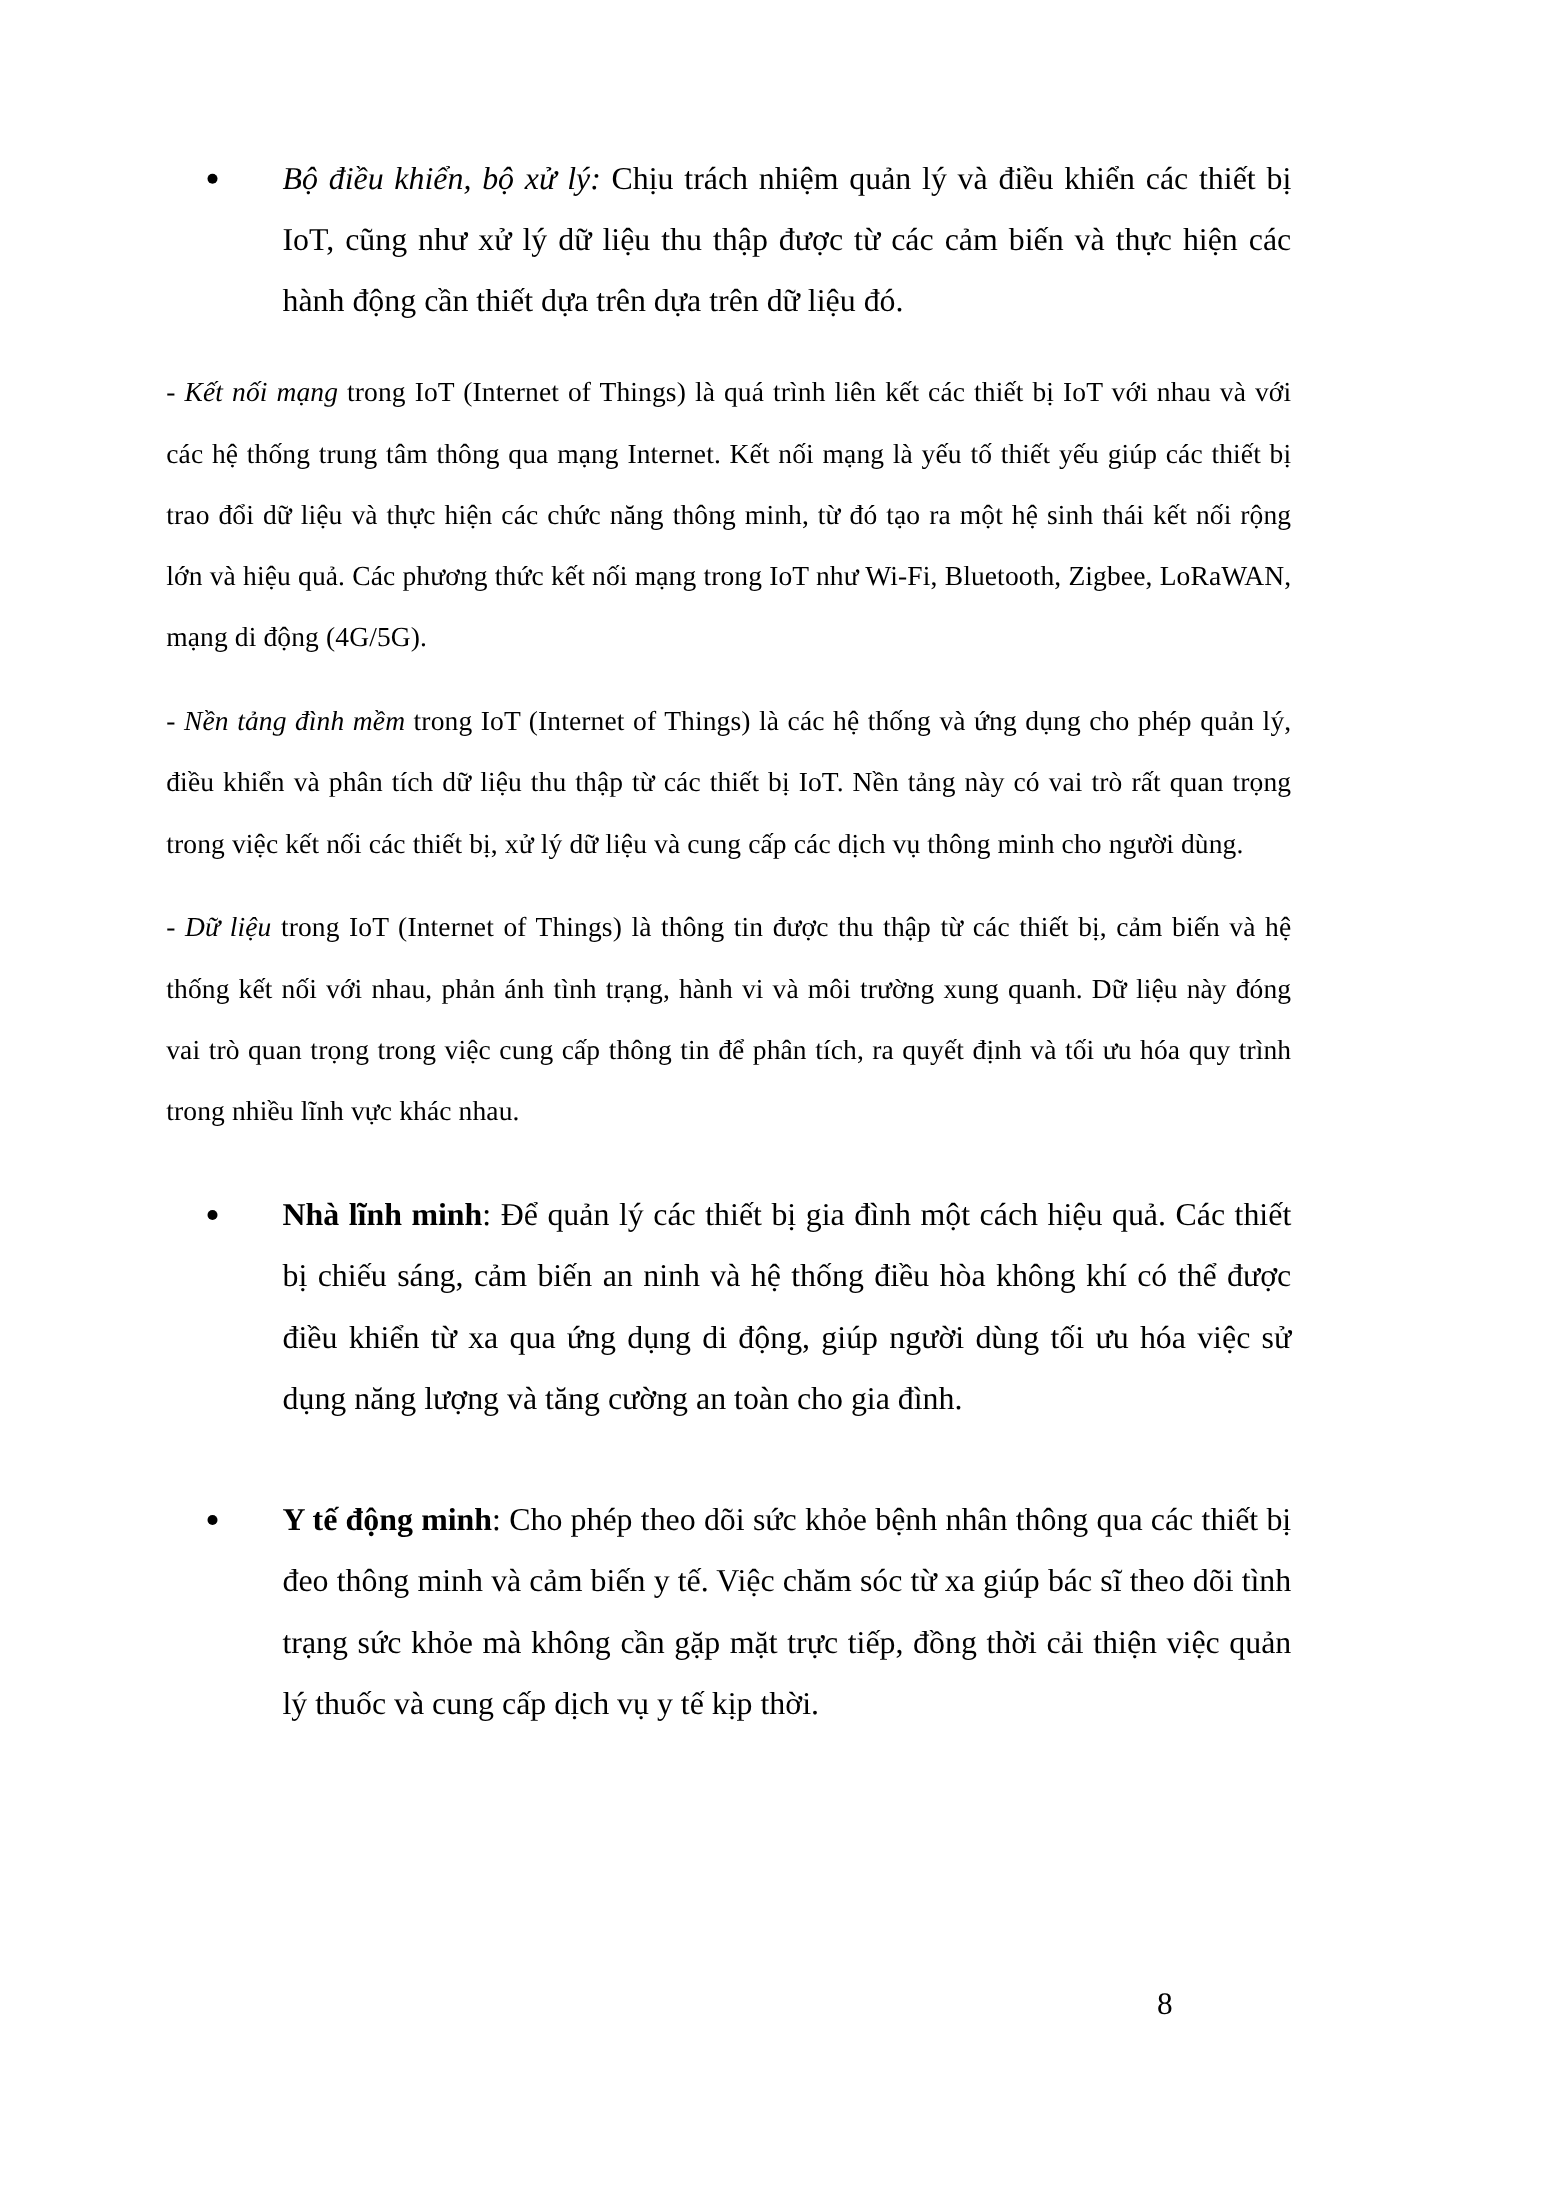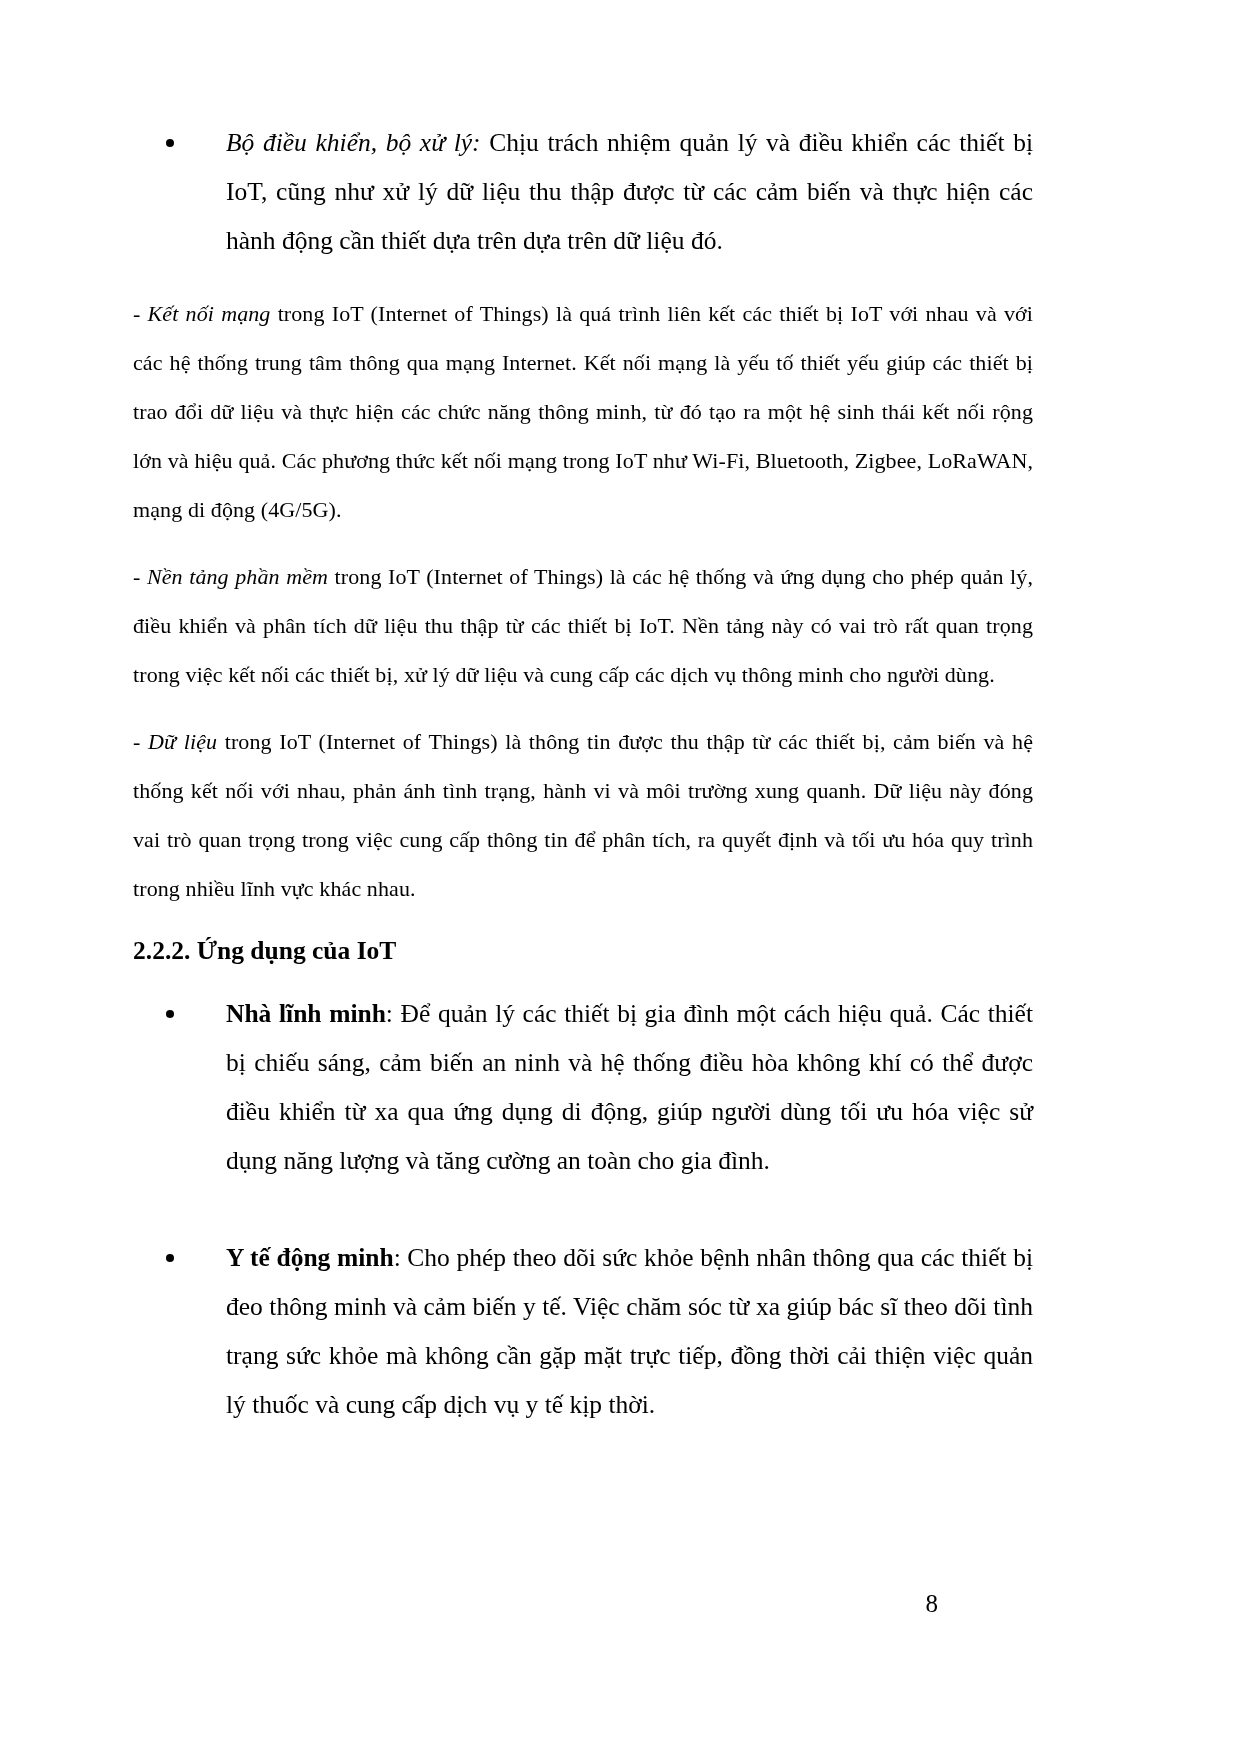--- a/index.html
+++ b/index.html
@@ -93,25 +93,24 @@
     <ul class="bullet-list">
       <li class="bullet-item">
         <span class="dot"></span><span class="term-italic">Bộ điều khiển, bộ xử lý:</span><span> Chịu trách nhiệm quản lý và điều khiển các thiết bị IoT, cũng như xử lý dữ liệu thu thập được từ các cảm biến và thực hiện các hành động cần thiết dựa trên dựa trên dữ liệu đó.</span>
       </li>
     </ul>
 
     <div class="spacer-sm"></div>
 
     <p class="para"><span>- </span><span class="lead-italic">Kết nối mạng</span><span> trong IoT (Internet of Things) là quá trình liên kết các thiết bị IoT với nhau và với các hệ thống trung tâm thông qua mạng Internet. Kết nối mạng là yếu tố thiết yếu giúp các thiết bị trao đổi dữ liệu và thực hiện các chức năng thông minh, từ đó tạo ra một hệ sinh thái kết nối rộng lớn và hiệu quả. Các phương thức kết nối mạng trong IoT như Wi-Fi, Bluetooth, Zigbee, LoRaWAN, mạng di động (4G/5G).</span></p>
 
-    <p class="para"><span>- </span><span class="lead-italic">Nền tảng phần mềm</span><span> trong IoT (Internet of Things) là các hệ thống và ứng dụng cho phép quản lý, điều khiển và phân tích dữ liệu thu thập từ các thiết bị IoT. Nền tảng này có vai trò rất quan trọng trong việc kết nối các thiết bị, xử lý dữ liệu và cung cấp các dịch vụ thông minh cho người dùng.</span></p>
+    <p class="para"><span>- </span><span class="lead-italic">Nền tảng đình mềm</span><span> trong IoT (Internet of Things) là các hệ thống và ứng dụng cho phép quản lý, điều khiển và phân tích dữ liệu thu thập từ các thiết bị IoT. Nền tảng này có vai trò rất quan trọng trong việc kết nối các thiết bị, xử lý dữ liệu và cung cấp các dịch vụ thông minh cho người dùng.</span></p>
 
     <p class="para"><span>- </span><span class="lead-italic">Dữ liệu</span><span> trong IoT (Internet of Things) là thông tin được thu thập từ các thiết bị, cảm biến và hệ thống kết nối với nhau, phản ánh tình trạng, hành vi và môi trường xung quanh. Dữ liệu này đóng vai trò quan trọng trong việc cung cấp thông tin để phân tích, ra quyết định và tối ưu hóa quy trình trong nhiều lĩnh vực khác nhau.</span></p>
 
-    <h2 class="heading">2.2.2. Ứng dụng của IoT</h2>
 
 
     <div class="spacer-sm"></div>
 
     <ul class="bullet-list">
       <li class="bullet-item">
         <span class="dot"></span><span class="term-bold">Nhà lĩnh minh</span><span>: Để quản lý các thiết bị gia đình một cách hiệu quả. Các thiết bị chiếu sáng, cảm biến an ninh và hệ thống điều hòa không khí có thể được điều khiển từ xa qua ứng dụng di động, giúp người dùng tối ưu hóa việc sử dụng năng lượng và tăng cường an toàn cho gia đình.</span>
       </li>
       <li class="list-gap"></li>
       <li class="bullet-item">

